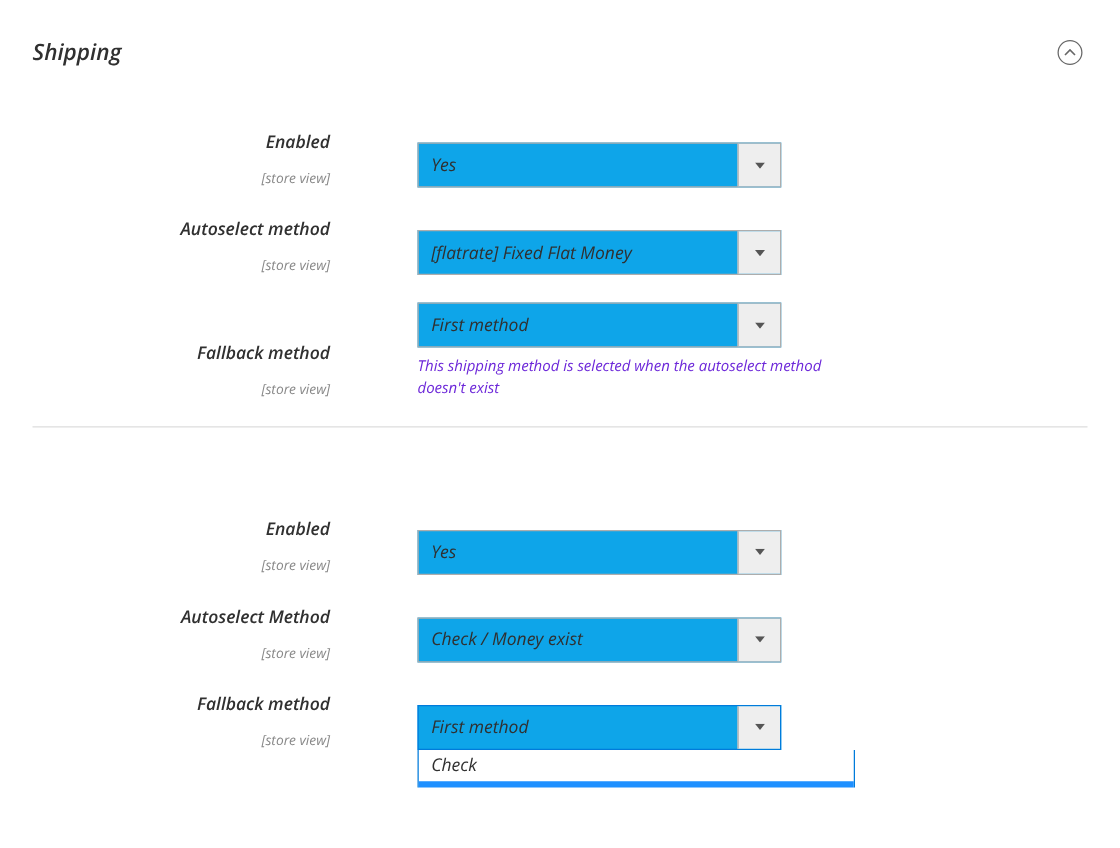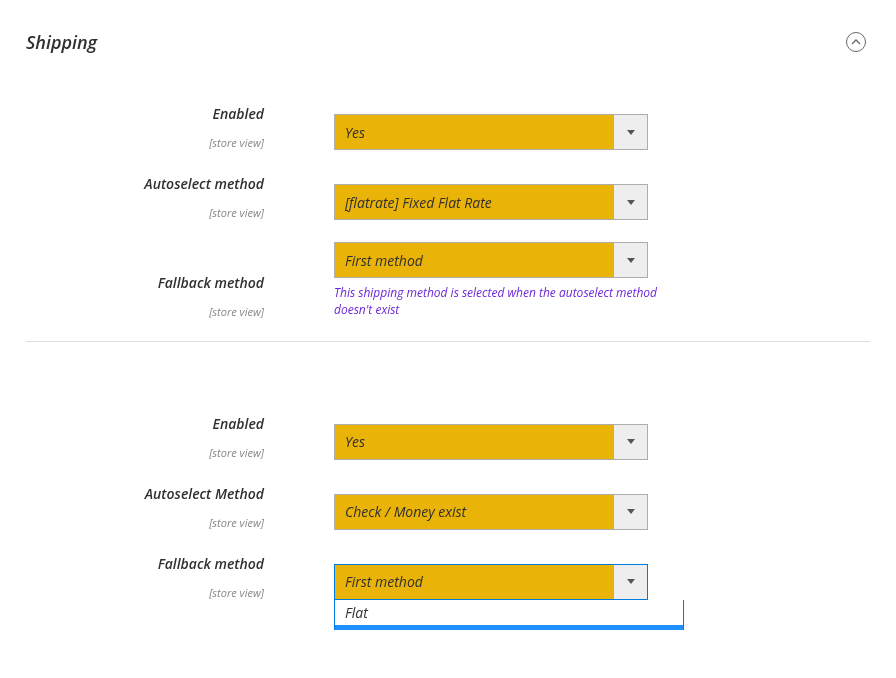--- a/index.html
+++ b/index.html
@@ -70,24 +70,24 @@
     color: #888;
     font-weight: 400;
     margin-top: 12px;
   }
   .field-control-col {
     flex: 0 0 350px;
   }
 
   .select {
     position: relative;
-    width: 314px;
+    width: 291px;
     height: 36px;
     border: 1px solid #adadad;
-    background: #eab308;
+    background: #0ea5e9;
     display: flex;
     align-items: center;
     cursor: pointer;
   }
   .select.open {
     border: 1px solid #007bdb;
   }
   .select-value {
     flex: 1;
     font-size: 14px;
@@ -178,21 +178,21 @@
         </div>
       </div>
 
       <div class="field-row">
         <div class="field-label-col">
           <span class="field-label">Autoselect method</span>
           <span class="field-scope">[store view]</span>
         </div>
         <div class="field-control-col">
           <div class="select">
-            <div class="select-value">[flatrate] Fixed Flat Rate</div>
+            <div class="select-value">[flatrate] Fixed Flat Money</div>
             <div class="select-arrow">
               <svg width="8" height="5" viewBox="0 0 8 5">
                   <path d="M0 0 L4 5 L8 0 Z" fill="#555"></path>
                 </svg>
             </div>
           </div>
         </div>
       </div>
 
       <div class="field-row">
@@ -264,21 +264,21 @@
         </div>
         <div class="field-control-col">
           <div class="select open">
             <div class="select-value">First method</div>
             <div class="select-arrow">
               <svg width="8" height="5" viewBox="0 0 8 5">
                   <path d="M0 0 L4 5 L8 0 Z" fill="#555"></path>
                 </svg>
             </div>
             <div class="dropdown" id="payment-fallback-dropdown">
-                <div class="dropdown-option">Flat</div>
+                <div class="dropdown-option">Check</div>
                 <div class="dropdown-option highlighted">First method</div>
                 <div class="dropdown-option">Last method</div>
               </div>
           </div>
         </div>
       </div>
 
     </div>
   </div>
 

